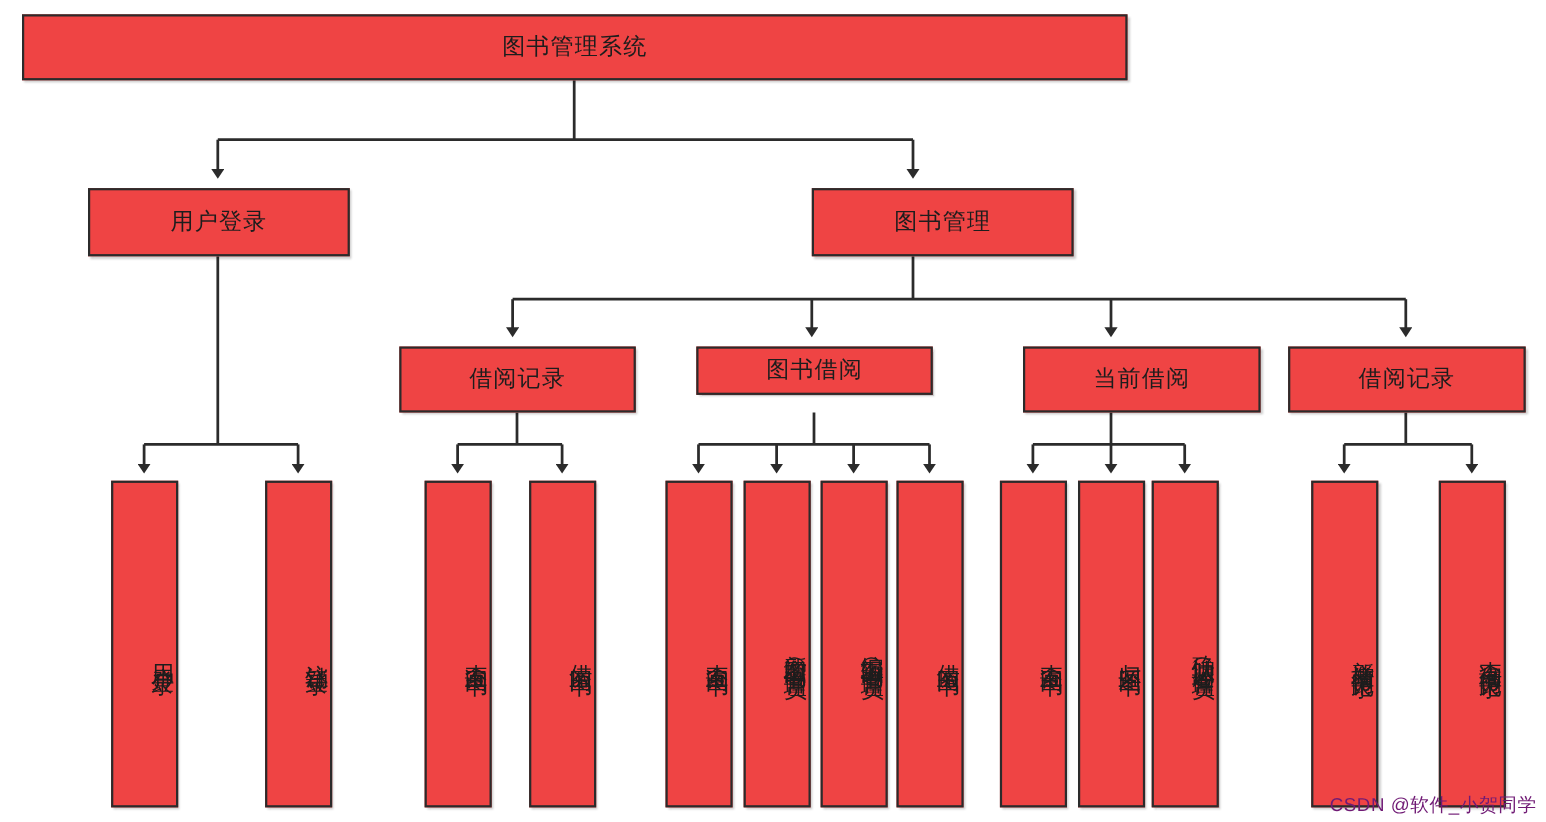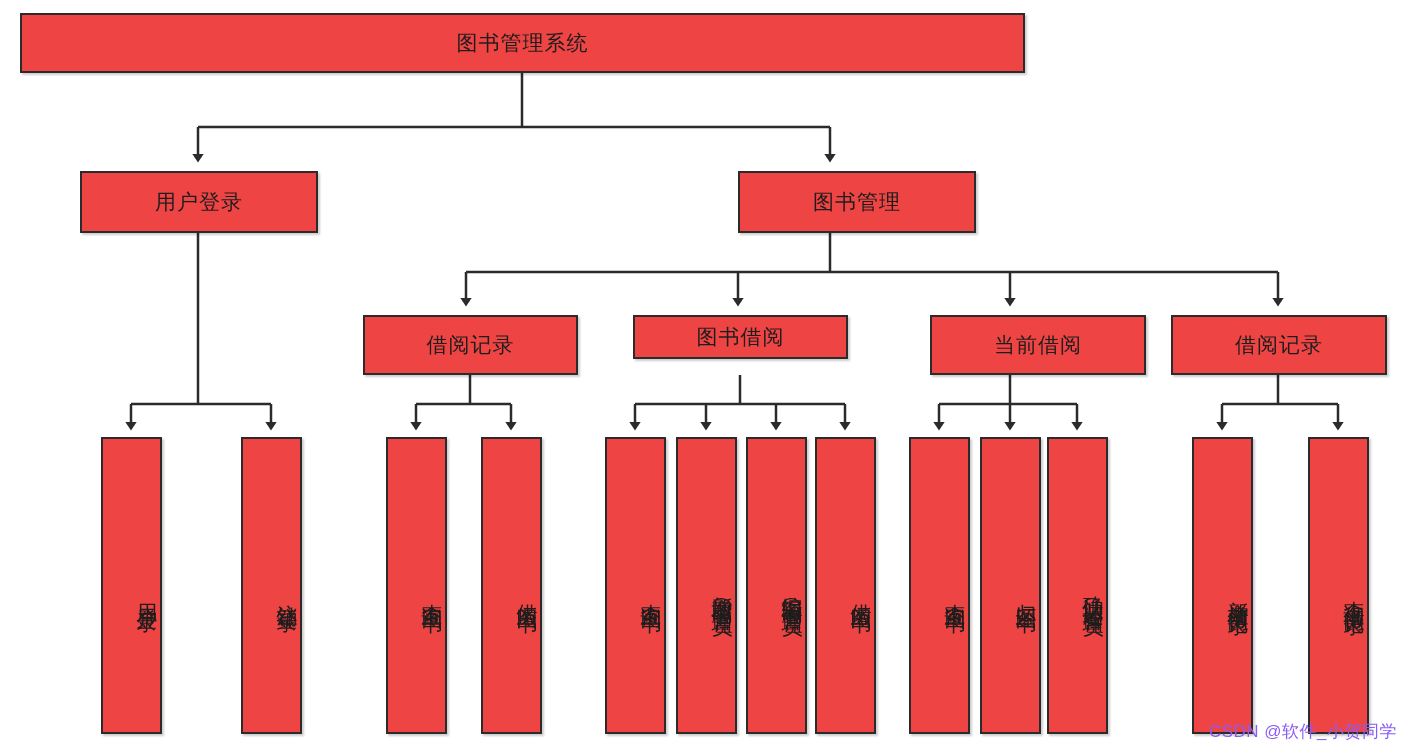--- a/index.html
+++ b/index.html
@@ -52,21 +52,21 @@
     padding-top: 14px;
   }
   .node.vert > span {
     display: block;
   }
   .watermark {
     position: absolute;
     right: 8px;
     bottom: 4px;
     font-size: 17px;
-    color: #8b5cf6;
+    color: #701a75;
     letter-spacing: 0.5px;
     white-space: nowrap;
   }
 </style>
 </head>
 <body>
 
 <div id="canvas">
 
   <svg id="wires" viewBox="0 0 1405 747" xmlns="http://www.w3.org/2000/svg">

